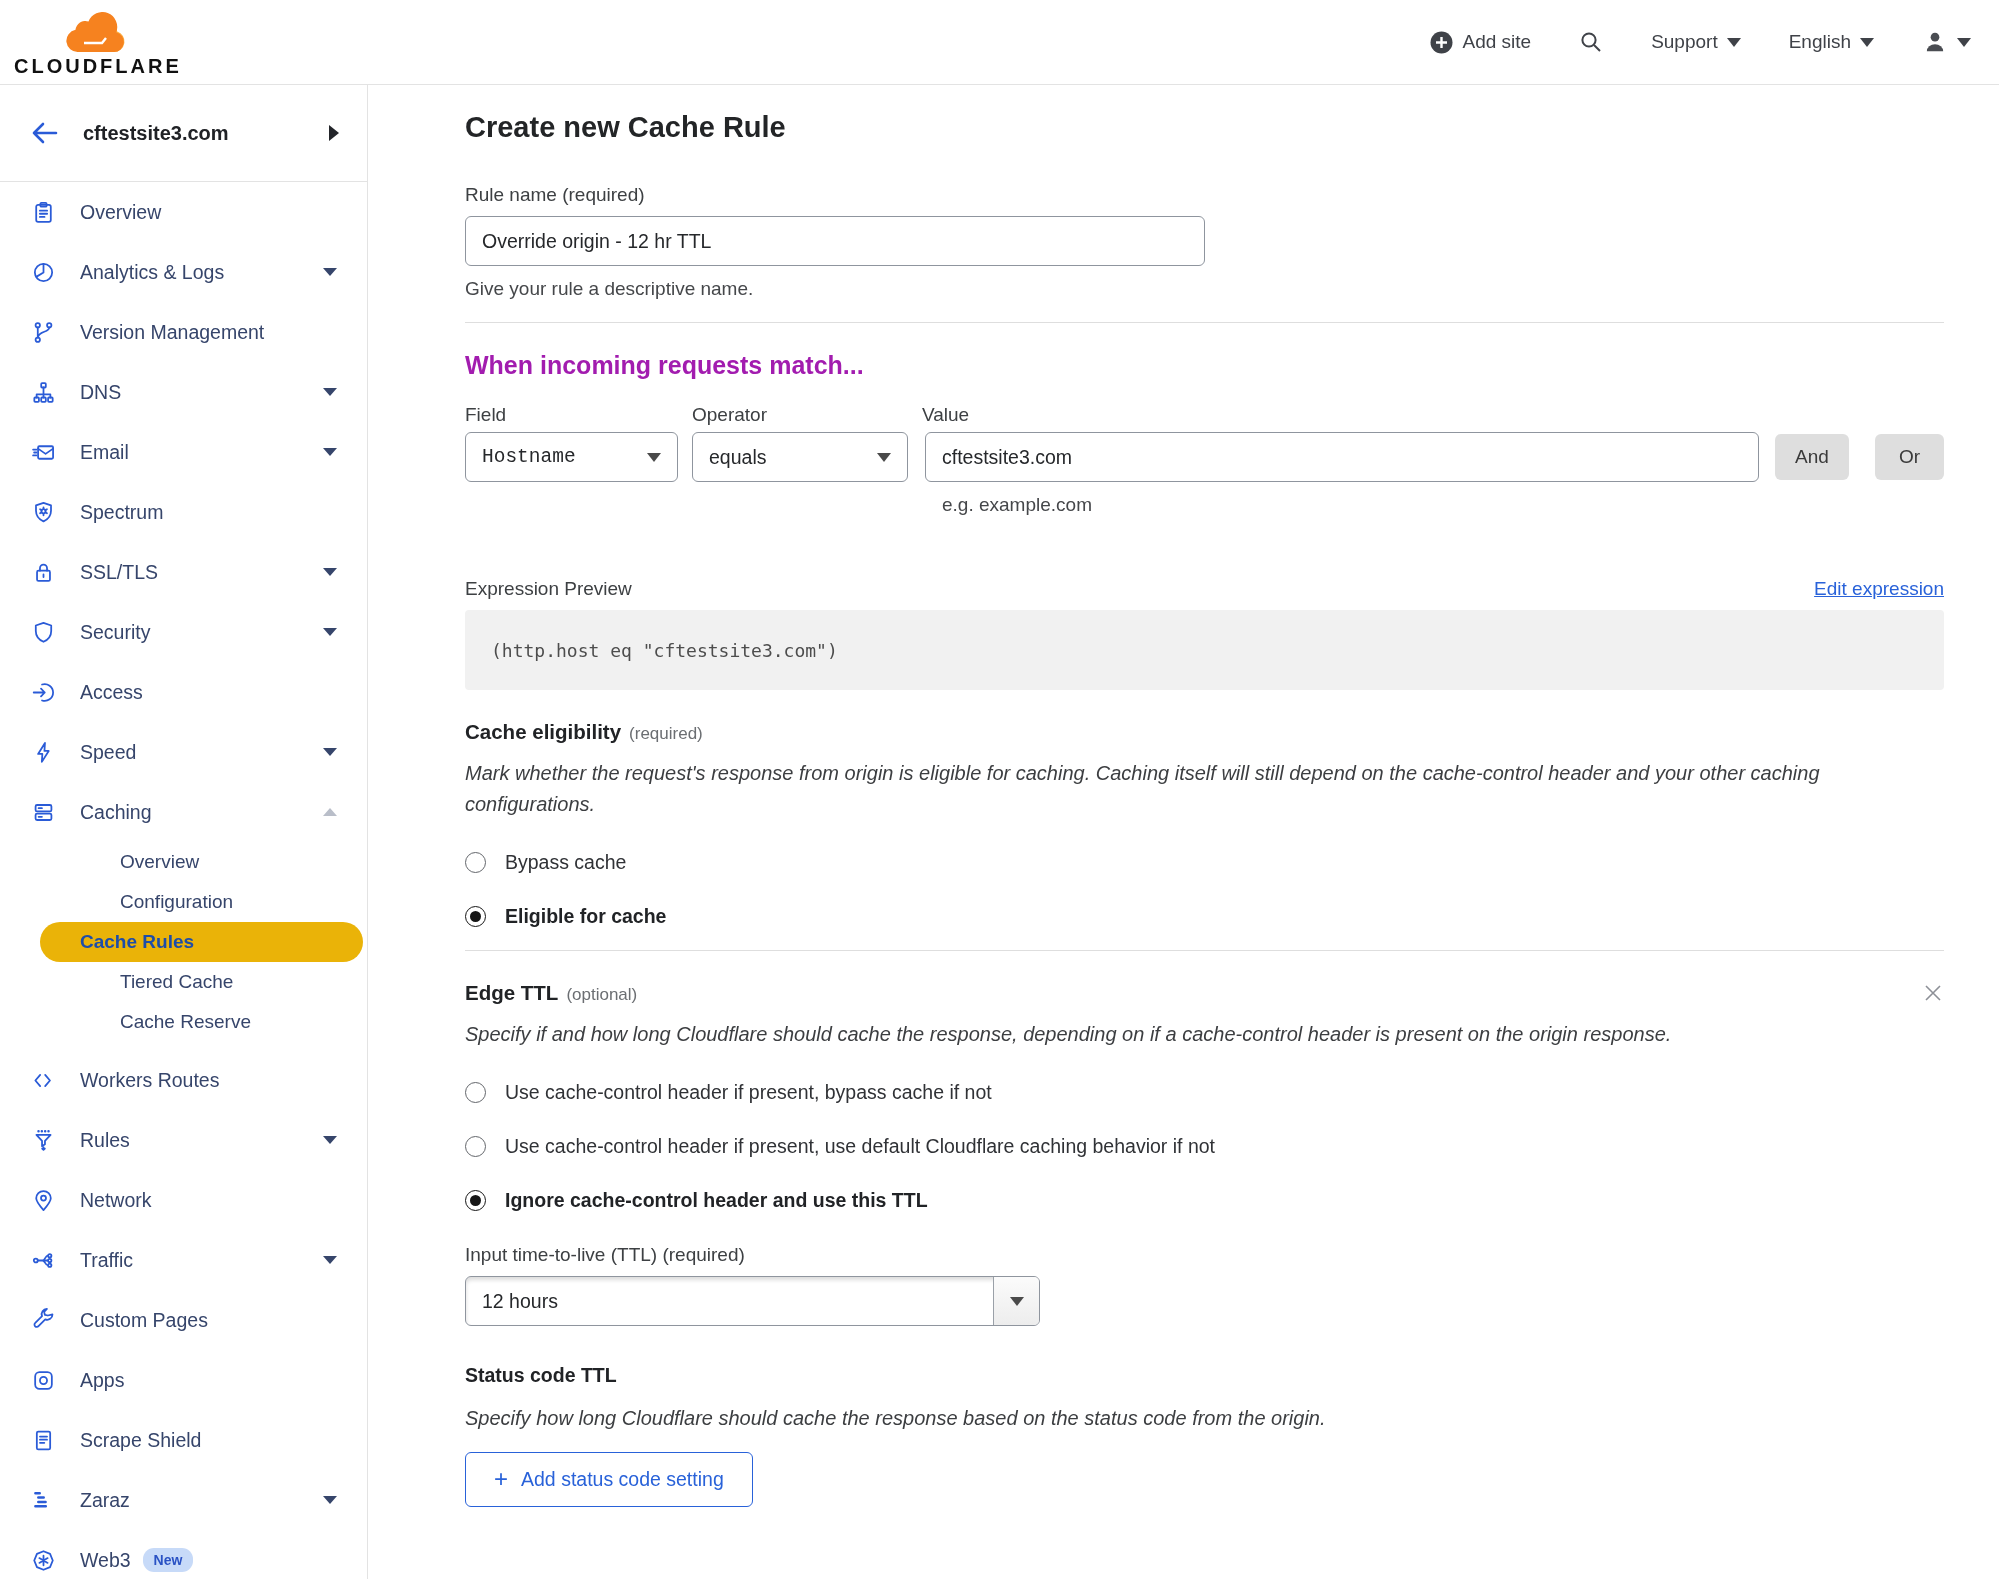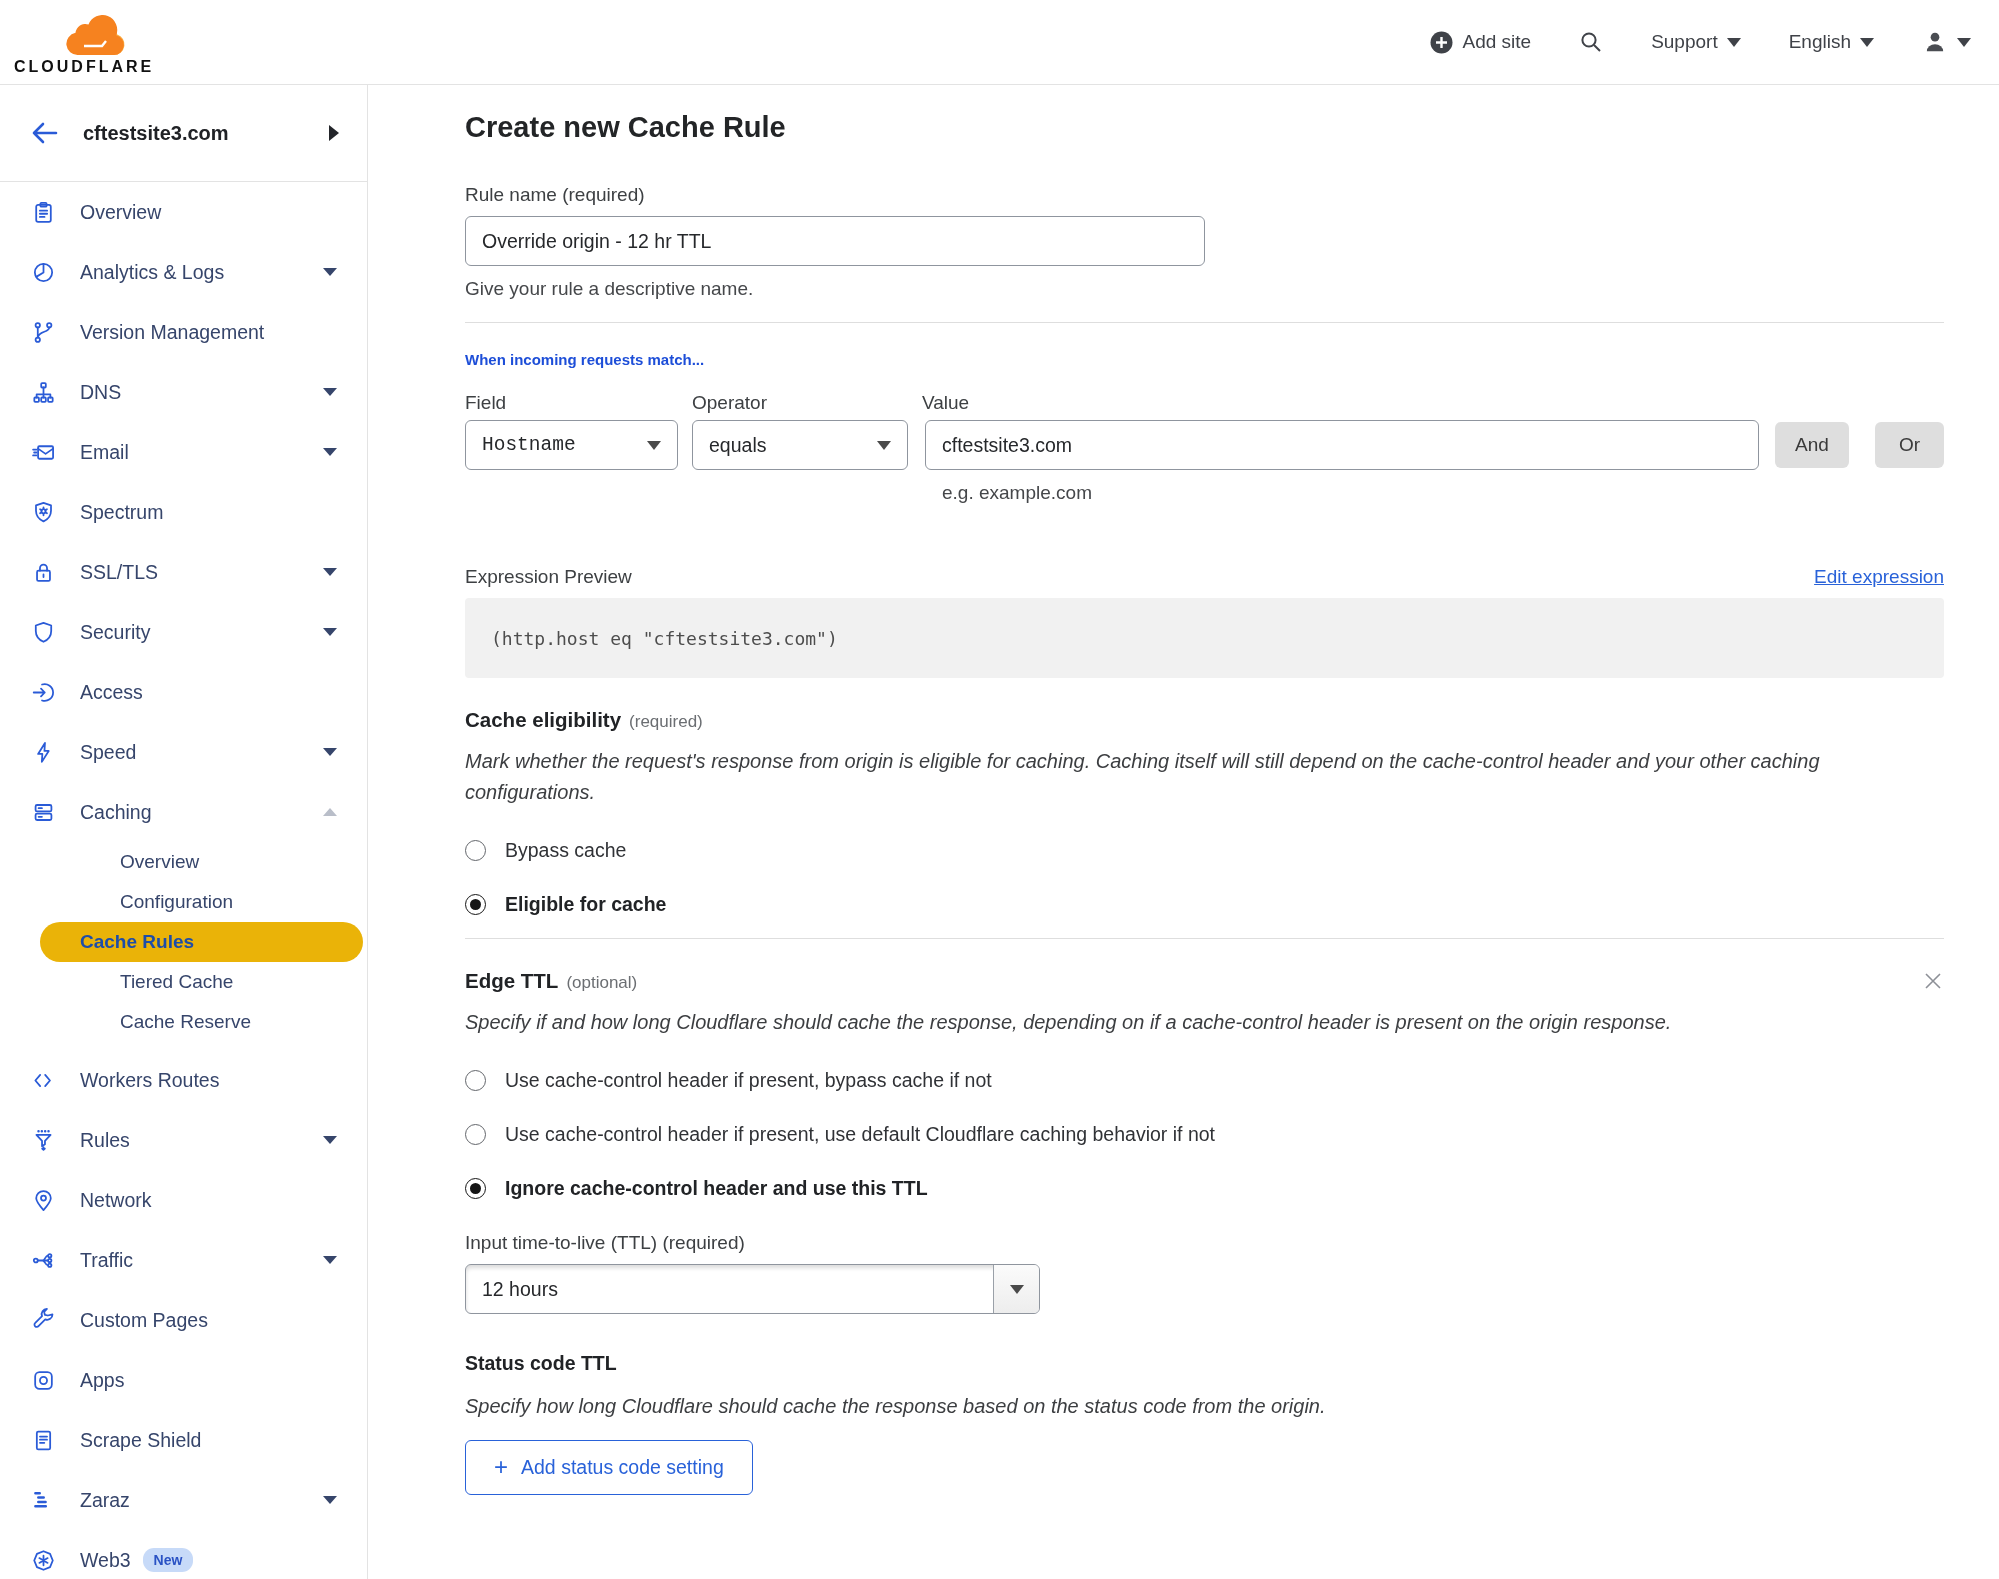--- a/index.html
+++ b/index.html
@@ -4,21 +4,21 @@
 <style>
   * { margin:0; padding:0; box-sizing:border-box; }
   html,body { width:1999px; height:1579px; background:#fff; overflow:hidden;
     font-family:"Liberation Sans", sans-serif; color:#26282b; }
 
   
   .top-header { height:85px; background:#fff; border-bottom:1px solid #e3e3e3;
     display:flex; align-items:center; justify-content:space-between; padding:0 28px 0 14px; }
   .logo { display:flex; flex-direction:column; align-items:flex-start; padding-top:6px; }
   .logo svg { margin-left:50px; }
-  .logo-text { font-size:16px; font-weight:bold; letter-spacing:3px; color:#111; margin-top:1px; }
+  .logo-text { font-size:20px; font-weight:bold; letter-spacing:3px; color:#111; margin-top:1px; }
   .header-right { display:flex; align-items:center; gap:48px; color:#3f4248; font-size:19px; }
   .hdr-item { display:flex; align-items:center; gap:9px; cursor:pointer; }
   .caret-down { width:0; height:0; border-left:7px solid transparent; border-right:7px solid transparent;
     border-top:9px solid #3f4248; display:inline-block; }
 
   
   .page-body { display:flex; height:1494px; }
   .sidebar { width:368px; border-right:1px solid #e3e3e3; background:#fff; flex:none; overflow:hidden; }
   .main { flex:1; padding:0 55px 0 97px; overflow:hidden; }
 
@@ -45,21 +45,21 @@
 
   
   h1.page-title { font-size:29px; font-weight:bold; color:#232527; margin-top:26px; }
   .field-label { font-size:19px; color:#3d4043; }
   .rule-label { margin-top:40px; }
   .text-input { height:50px; border:1px solid #8f959e; border-radius:6px; font-size:19.5px;
     color:#26282b; padding:0 16px; font-family:"Liberation Sans",sans-serif; background:#fff; }
   .rule-input { width:740px; margin-top:10px; display:block; }
   .help-text { font-size:19px; color:#45474a; margin-top:12px; }
   hr.divider { border:none; border-top:1px solid #dedede; margin-top:22px; }
-  h2.section-h { font-size:15px; font-weight:bold; color:#1d4ed8; }
+  h2.section-h { font-size:25px; font-weight:bold; color:#a21caf; }
   .match-h { margin-top:28px; }
   .cols-labels { display:flex; margin-top:24px; }
   .cols-labels .c1 { width:227px; } .cols-labels .c2 { width:230px; }
   .match-row { display:flex; margin-top:6px; align-items:center; }
   .select-box { height:50px; border:1px solid #8f959e; border-radius:6px; background:#fff;
     display:flex; align-items:center; justify-content:space-between; padding:0 16px;
     font-size:19.5px; color:#26282b; cursor:pointer; }
   .sel-field { width:213px; margin-right:14px;font-family:Liberation Mono, monospace; }
   .sel-operator { width:216px; margin-right:17px; }
   .sel-caret { width:0; height:0; border-left:7px solid transparent; border-right:7px solid transparent;

